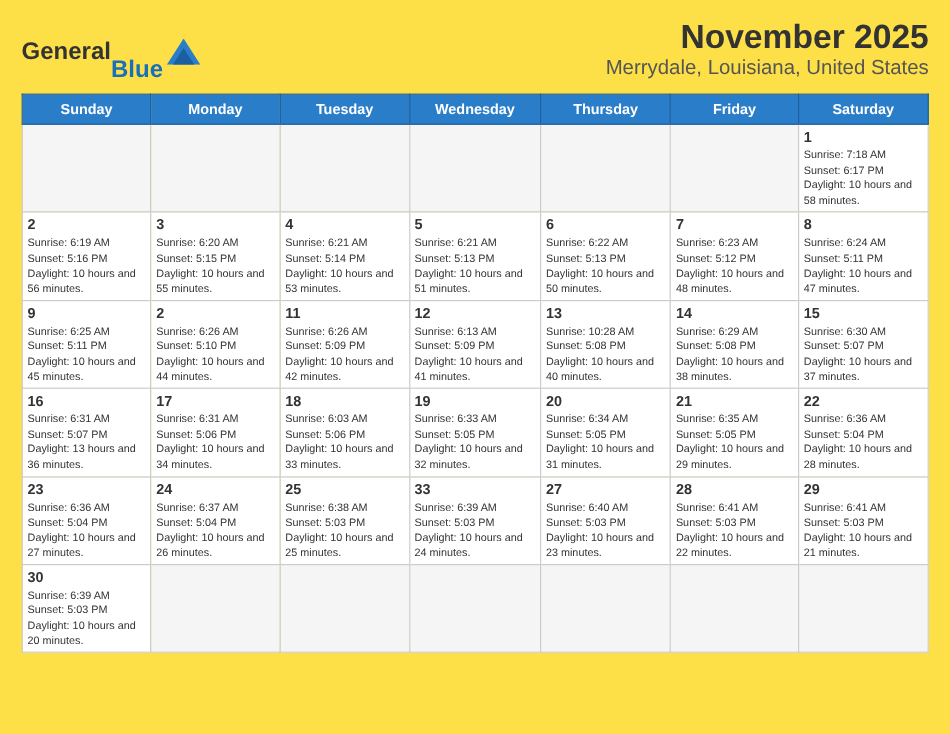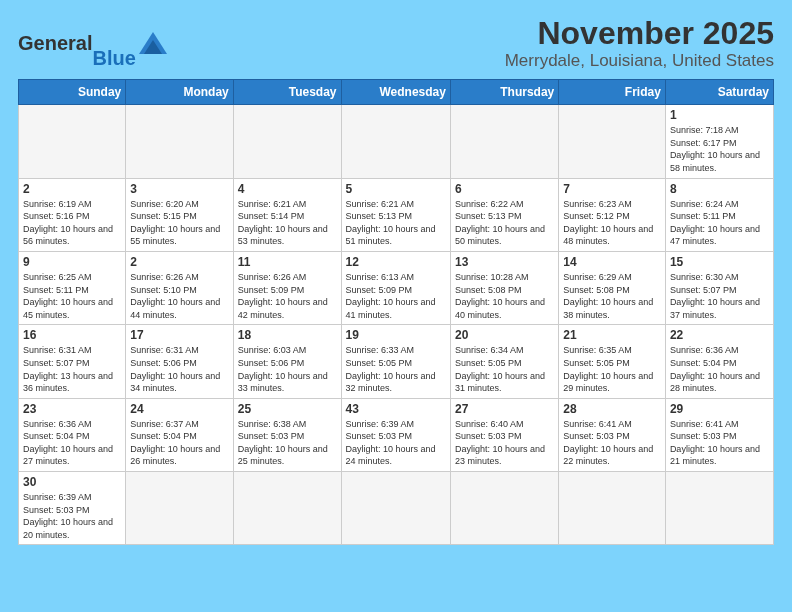--- a/index.html
+++ b/index.html
@@ -6,21 +6,21 @@
     body {
       font-family: Arial, sans-serif;
       background: #fff;
       width: 792px;
       height: 612px;
       overflow: hidden;
     }
     .page {
       width: 792px;
       height: 612px;
-      background: #7dd3fc;
+      background: #fde047;
       padding: 16px 18px 10px 18px;
     }
     .header {
       display: flex;
       align-items: flex-start;
       justify-content: space-between;
       margin-bottom: 8px;
     }
     .logo {
       display: flex;
@@ -45,41 +45,41 @@
     }
     .logo-icon {
       width: 28px;
       height: 22px;
       margin-left: 3px;
     }
     .title-section {
       text-align: right;
     }
     .month-title {
-      font-size: 32px;
+      font-size: 28px;
       font-weight: bold;
       color: #333;
       line-height: 1.1;
     }
     .location-title {
       font-size: 17px;
       color: #555;
     }
     .calendar {
       width: 100%;
       border-collapse: collapse;
       border: 1px solid #ccc;
     }
     .calendar th {
       background-color: #2a7dc9;
       color: #fff;
       font-size: 12px;
       font-weight: bold;
       padding: 5px 4px;
-      text-align: right;
+      text-align: center;
       border: 1px solid #1e5fa0;
     }
     .calendar td {
       border: 1px solid #ccc;
       vertical-align: top;
       padding: 3px 4px;
       font-size: 9.5px;
       color: #333;
       width: 113px;
       min-height: 70px;
@@ -353,21 +353,21 @@
         </td>
         <td>
           <span class="day-number">25</span>
           <div class="day-info">
             <span>Sunrise: 6:38 AM</span><br>
             <span>Sunset: 5:03 PM</span><br>
             <span>Daylight: 10 hours and 25 minutes.</span>
           </div>
         </td>
         <td>
-          <span class="day-number">43</span>
+          <span class="day-number">33</span>
           <div class="day-info">
             <span>Sunrise: 6:39 AM</span><br>
             <span>Sunset: 5:03 PM</span><br>
             <span>Daylight: 10 hours and 24 minutes.</span>
           </div>
         </td>
         <td>
           <span class="day-number">27</span>
           <div class="day-info">
             <span>Sunrise: 6:40 AM</span><br>

